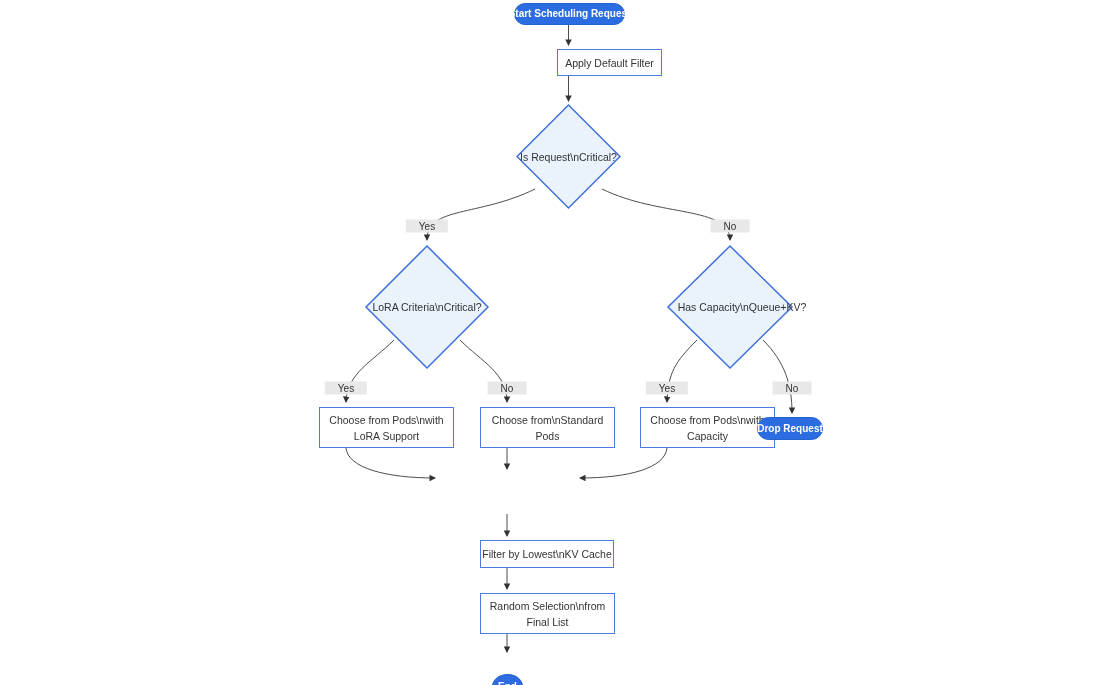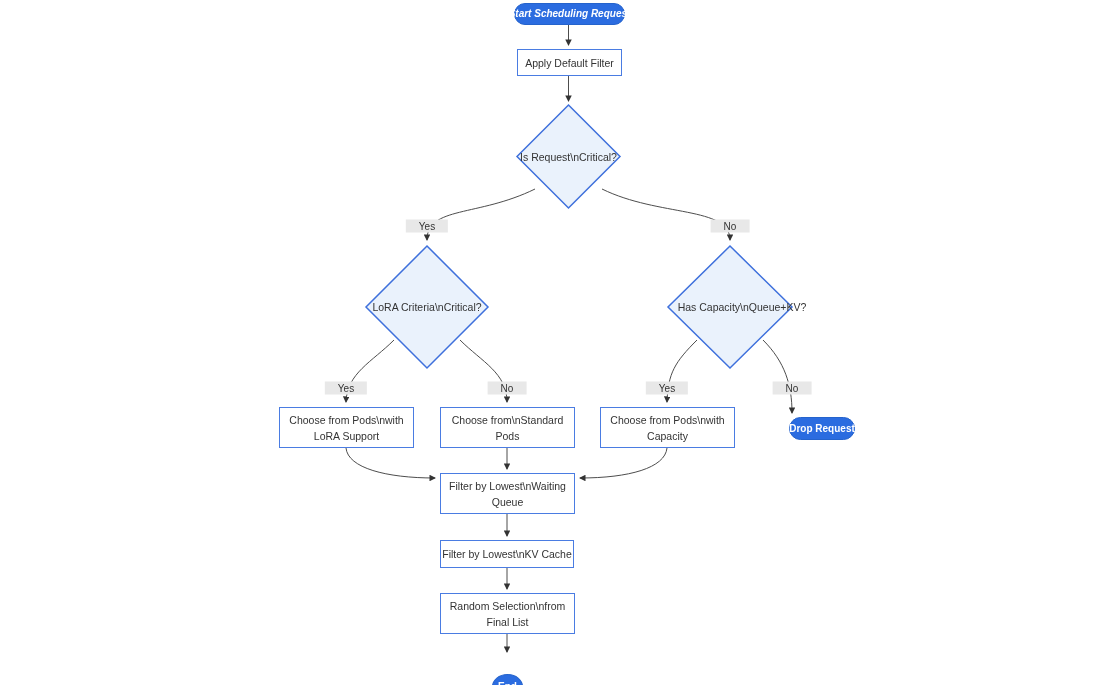--- a/index.html
+++ b/index.html
@@ -18,20 +18,21 @@
 
   .node {
     position: absolute; z-index: 2;
     display: flex; align-items: center; justify-content: center;
     text-align: center; font-size: 10.5px; line-height: 16px;
     box-sizing: border-box;
   }
   .rect-node {
     background: var(--node-fill, #fff);
     border: 1.5px solid var(--node-border, #4a7ce2);
+    margin-left: 40px;
   }
   .terminal {
     background: var(--terminal-fill, #2b6ce0);
     border: 1px solid var(--terminal-border, #2b6ce0);
     color: var(--terminal-text, #fff);
     font-weight: bold; font-size: 10px; white-space: nowrap;
   }
   .node-label { white-space: pre-line; }
   .nowrap .node-label, .node-label.nowrap { white-space: nowrap; }
 
@@ -71,21 +72,21 @@
     <path class="edge" d="M667,448 C665,468 629,478 580,478" marker-end="url(#arrow)"></path>
     <path class="edge" d="M507,514 L507,536" marker-end="url(#arrow)"></path>
     <path class="edge" d="M507,568 L507,589" marker-end="url(#arrow)"></path>
     <path class="edge" d="M507,634 L507,652" marker-end="url(#arrow)"></path>
 
     <polygon class="decision-shape" points="568.5,105 620,156.5 568.5,208 517,156.5"></polygon>
     <polygon class="decision-shape" points="427,246 488,307 427,368 366,307"></polygon>
     <polygon class="decision-shape" points="730,246 792,307 730,368 668,307"></polygon>
   </svg>
 
-  <div class="node terminal" style="left:514px; top:3px; width:111px; height:22px; border-radius:11px;font-style:italic;">
+  <div class="node terminal" style="left:514px; top:3px; width:111px; height:22px; border-radius:11px;">
     <span class="node-label nowrap">Start Scheduling Request</span>
   </div>
 
   <div class="node rect-node nowrap" style="left:517px; top:49px; width:105px; height:27px;">
     <span class="node-label">Apply Default Filter</span>
   </div>
 
   <div class="diamond-label" style="left:568.5px; top:156.5px;">Is Request\nCritical?</div>
   <div class="diamond-label" style="left:427px; top:307px;">LoRA Criteria\nCritical?</div>
   <div class="diamond-label" style="left:730px; top:307px;padding-left:24px;">Has Capacity\nQueue+KV?</div>
@@ -95,28 +96,24 @@
 LoRA Support</span>
   </div>
   <div class="node rect-node" style="left:440px; top:407px; width:135px; height:41px;">
     <span class="node-label">Choose from\nStandard
 Pods</span>
   </div>
   <div class="node rect-node" style="left:600px; top:407px; width:135px; height:41px;">
     <span class="node-label">Choose from Pods\nwith
 Capacity</span>
   </div>
-  <div class="node terminal" style="left:757px; top:417px; width:66px; height:23px; border-radius:12px;margin-left:32px;">
+  <div class="node terminal" style="left:757px; top:417px; width:66px; height:23px; border-radius:12px;">
     <span class="node-label nowrap">Drop Request</span>
   </div>
 
-  <div class="node rect-node" style="left:440px; top:473px; width:135px; height:41px;">
-    <span class="node-label">Filter by Lowest\nWaiting
-Queue</span>
-  </div>
   <div class="node rect-node" style="left:440px; top:593px; width:135px; height:41px;">
     <span class="node-label">Random Selection\nfrom
 Final List</span>
   </div>
   <div class="node rect-node nowrap" style="left:440px; top:540px; width:134px; height:28px;">
     <span class="node-label">Filter by Lowest\nKV Cache</span>
   </div>
   <div class="node terminal" style="left:492px; top:674px; width:31px; height:25px; border-radius:50%;">
     <span class="node-label nowrap">End</span>
   </div>

